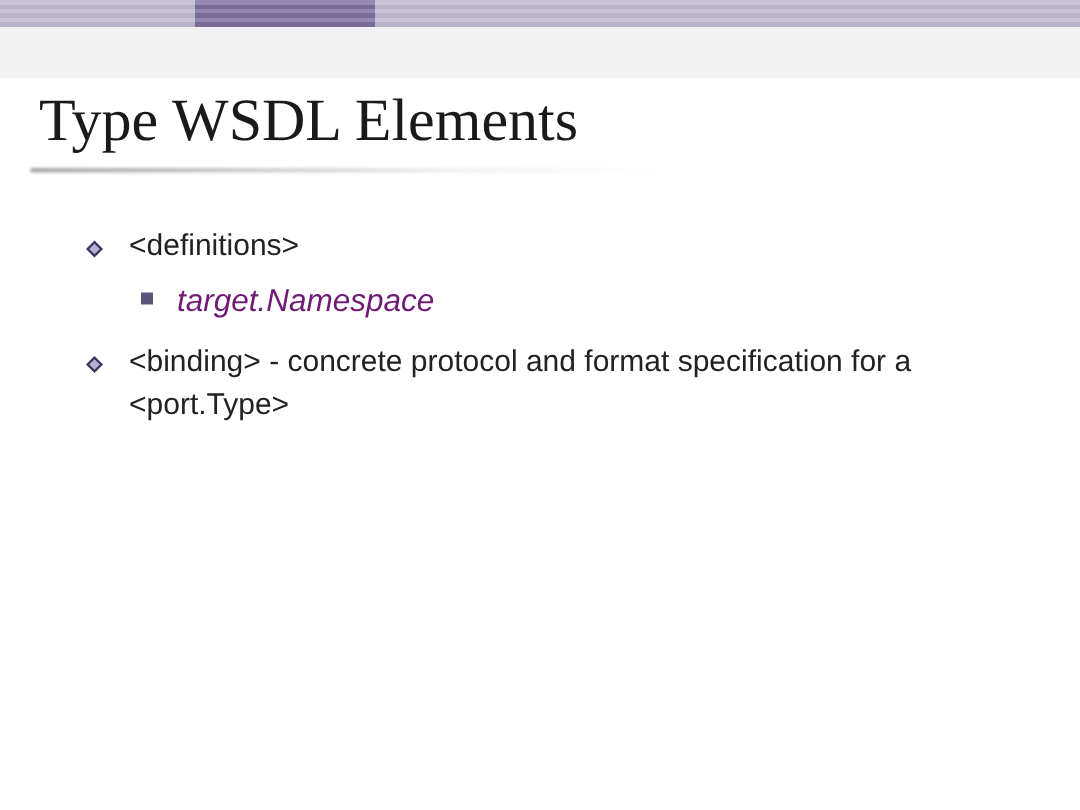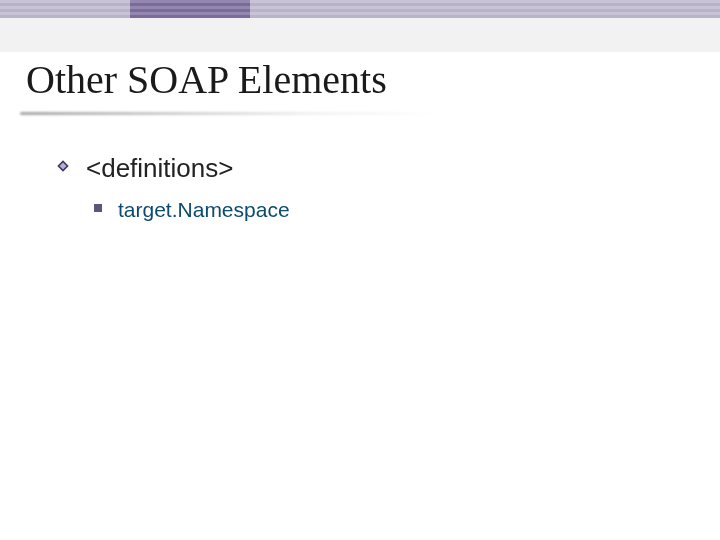--- a/index.html
+++ b/index.html
@@ -67,38 +67,39 @@
     filter: blur(1px);
   }
   .content {
     position: absolute;
     top: 150px;
     left: 56px;
     right: 40px;
     color: #222;
   }
   .l1 {
-    font-size: 26px;
+    font-size: 20px;
     line-height: 1.45;
     margin-bottom: 6px;
     padding-left: 30px;
     position: relative;
   }
   .l1 .diamond {
     position: absolute;
     left: 0;
     top: 9px;
   }
   .l2 {
     font-size: 21px;
     line-height: 1.5;
     margin: 2px 0 10px 0;
     padding-left: 62px;
     position: relative;
-    color: #0c4a6e;
+    color: #701a75;
+    font-style: italic;
   }
   .l2 .square {
     position: absolute;
     left: 38px;
     top: 10px;
     width: 8px;
     height: 8px;
     background: #5c567a;
   }
   .diamond {
@@ -108,37 +109,46 @@
   }
   .diamond svg { display:block; }
 </style>
 </head>
 <body>
 
 <div class="top-band"></div>
 <div class="top-accent"></div>
 <div class="mid-band"></div>
 
-<div class="slide-title">Other SOAP Elements</div>
+<div class="slide-title">Type WSDL Elements</div>
 <div class="title-shadow-line"></div>
 
 <div class="content">
 
   <div class="l1">
     <span class="diamond">
       <svg viewBox="0 0 14 14" width="14" height="14">
         <rect x="3" y="3" width="8" height="8" transform="rotate(45 7 7)" fill="#3a3560"></rect>
         <rect x="4.5" y="4.5" width="5" height="5" transform="rotate(45 7 7)" fill="#b6afd1"></rect>
       </svg>
     </span>
     <span>&lt;definitions&gt;</span>
   </div>
 
   <div class="l2">
     <span class="square"></span>
     <span>target.Namespace</span>
   </div>
 
 
+  <div class="l1">
+    <span class="diamond">
+      <svg viewBox="0 0 14 14" width="14" height="14">
+        <rect x="3" y="3" width="8" height="8" transform="rotate(45 7 7)" fill="#3a3560"></rect>
+        <rect x="4.5" y="4.5" width="5" height="5" transform="rotate(45 7 7)" fill="#b6afd1"></rect>
+      </svg>
+    </span>
+    <span>&lt;binding&gt; - concrete protocol and format specification for a &lt;port.Type&gt;</span>
+  </div>
 
 
 
 </div>
 
 </body></html>

